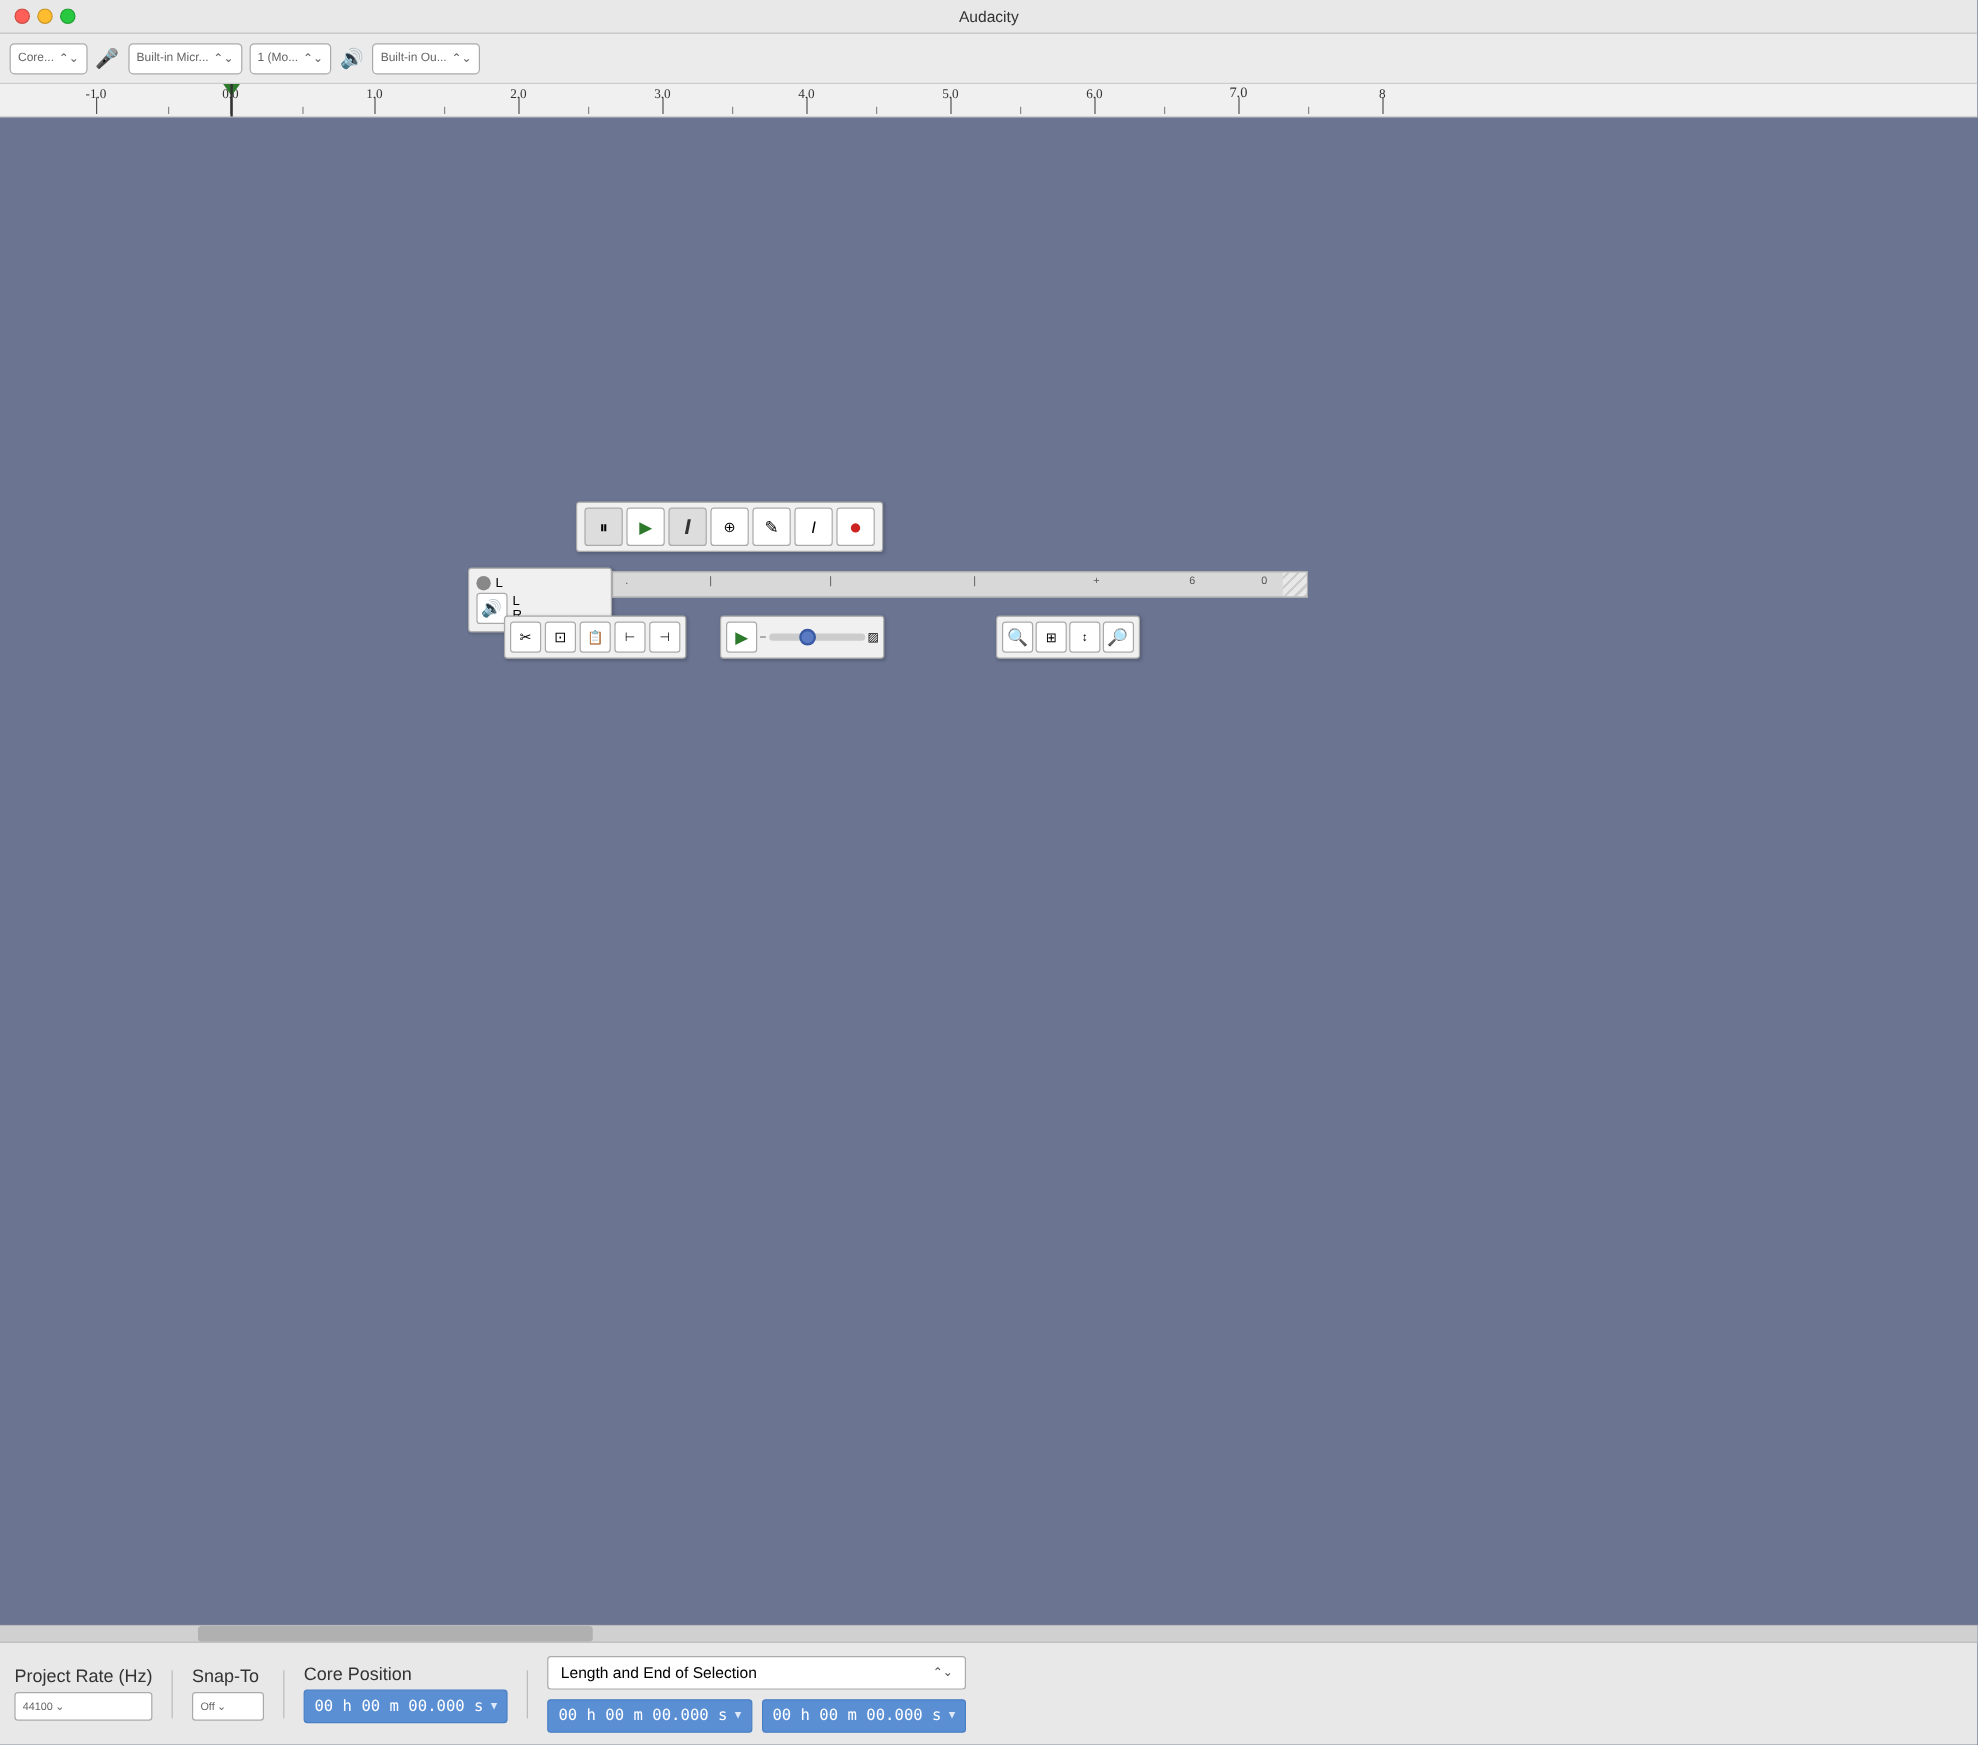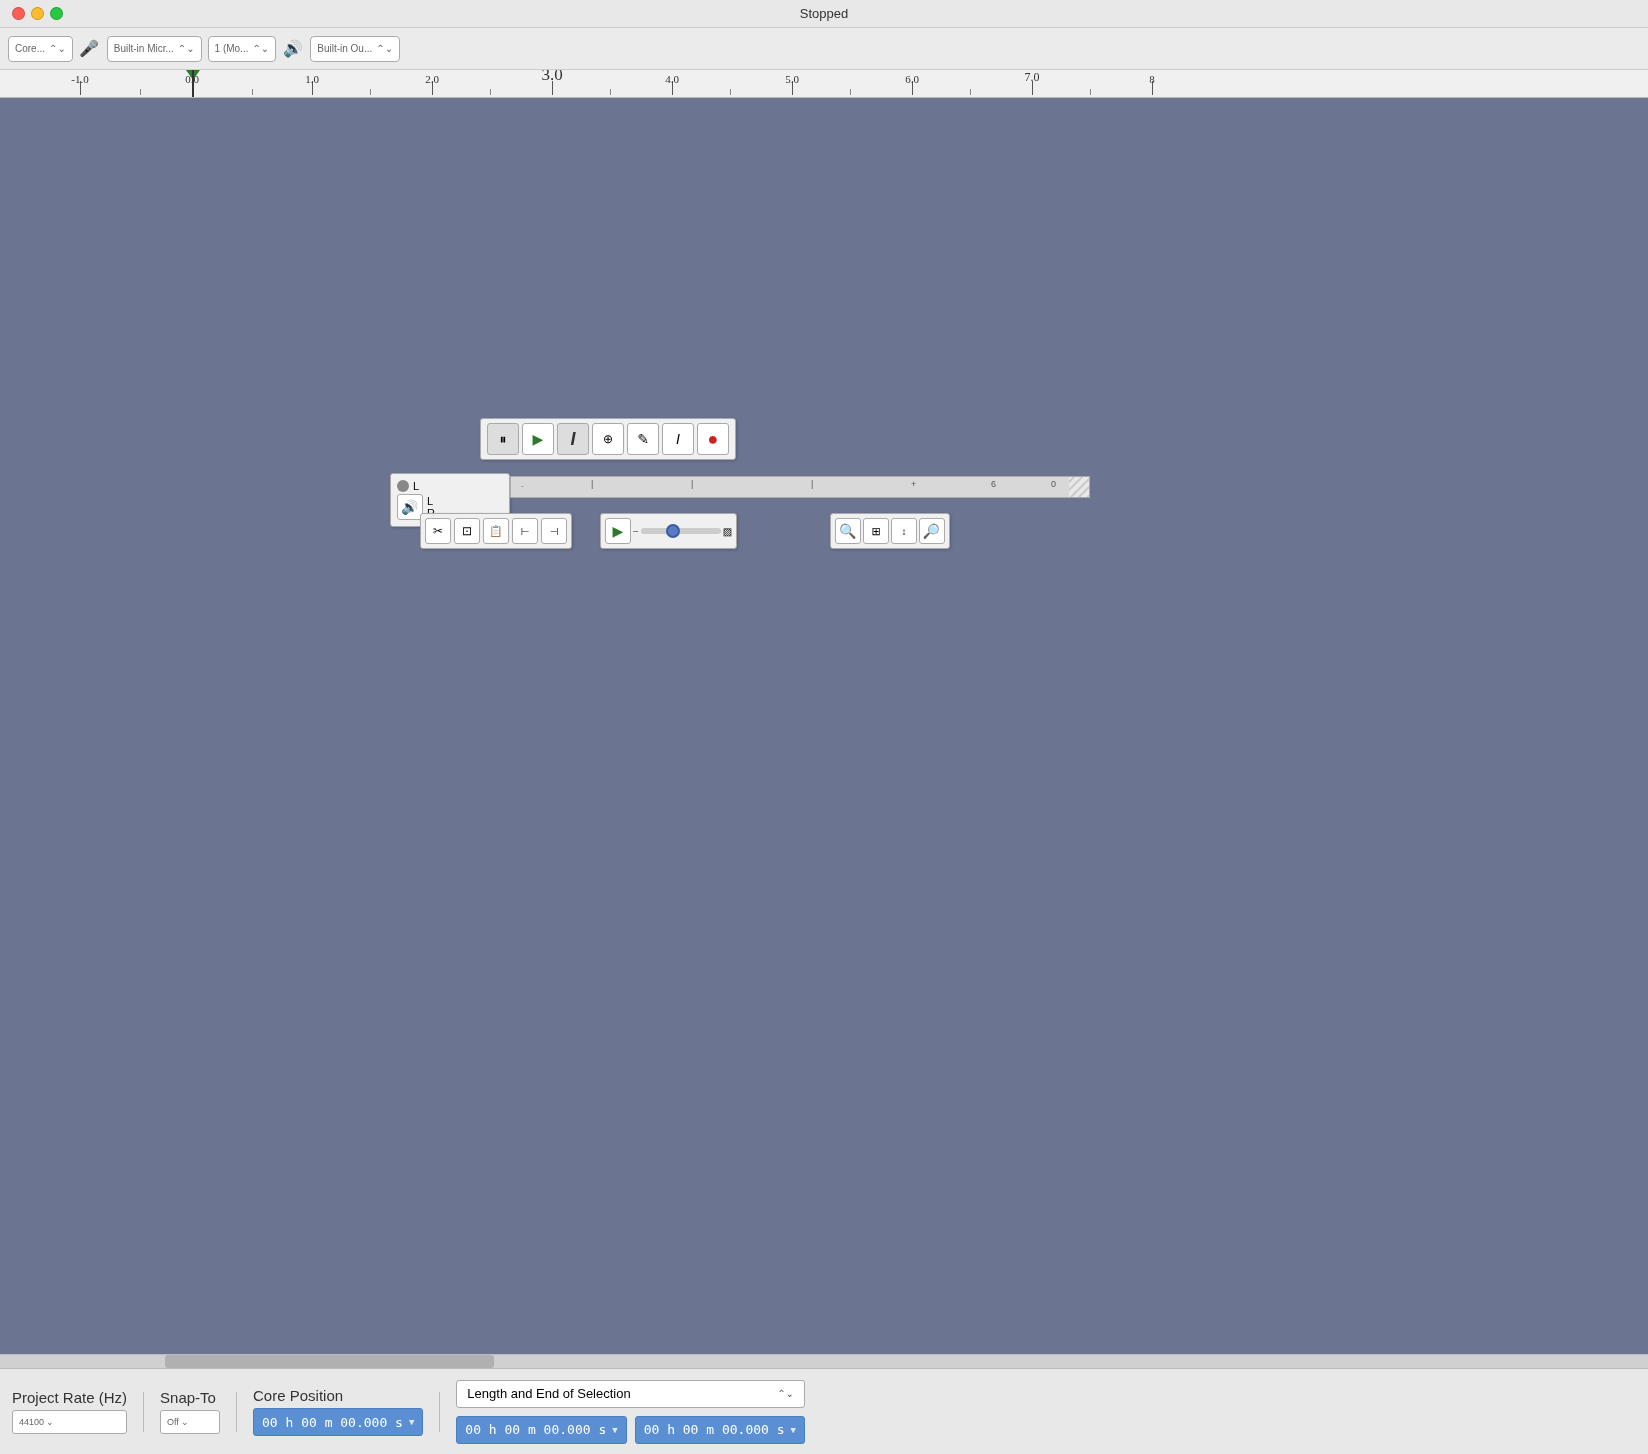--- a/index.html
+++ b/index.html
@@ -419,21 +419,21 @@
   </style>
 </head>
 <body>
 
 <div class="title-bar">
   <div class="title-bar-buttons">
     <div class="tb-btn tb-close"></div>
     <div class="tb-btn tb-min"></div>
     <div class="tb-btn tb-max"></div>
   </div>
-  <span class="title-bar-title">Stopped</span>
+  <span class="title-bar-title">Audacity</span>
 </div>
 
 <div class="toolbar-row">
   <div class="toolbar-select">
     <span>Core...</span>
     <span>⌃⌄</span>
   </div>
   <div class="mic-icon">🎤</div>
   <div class="toolbar-select">
     <span>Built-in Micr...</span>
@@ -460,21 +460,21 @@
 
     <div class="ruler-tick major" style="left:80px;"></div>
     <div class="ruler-marker" style="left:80px; bottom:10px; font-size:11px;">-1.0</div>
     <div class="ruler-tick major" style="left:192px;"></div>
     <div class="ruler-marker" style="left:192px; bottom:10px; font-size:11px;">0.0</div>
     <div class="ruler-tick major" style="left:312px;"></div>
     <div class="ruler-marker" style="left:312px; bottom:10px; font-size:11px;">1.0</div>
     <div class="ruler-tick major" style="left:432px;"></div>
     <div class="ruler-marker" style="left:432px; bottom:10px; font-size:11px;">2.0</div>
     <div class="ruler-tick major" style="left:552px;"></div>
-    <div class="ruler-marker" style="left:552px; bottom:10px; font-size:17px;">3.0</div>
+    <div class="ruler-marker" style="left:552px; bottom:10px; font-size:11px;">3.0</div>
     <div class="ruler-tick major" style="left:672px;"></div>
     <div class="ruler-marker" style="left:672px; bottom:10px; font-size:11px;">4.0</div>
     <div class="ruler-tick major" style="left:792px;"></div>
     <div class="ruler-marker" style="left:792px; bottom:10px; font-size:11px;">5.0</div>
     <div class="ruler-tick major" style="left:912px;"></div>
     <div class="ruler-marker" style="left:912px; bottom:10px; font-size:11px;">6.0</div>
     <div class="ruler-tick major" style="left:1032px;"></div>
     <div class="ruler-marker" style="left:1032px; bottom:10px; font-size:12px;">7.0</div>
     <div class="ruler-tick major" style="left:1152px;"></div>
     <div class="ruler-marker" style="left:1152px; bottom:10px; font-size:11px;">8</div>

